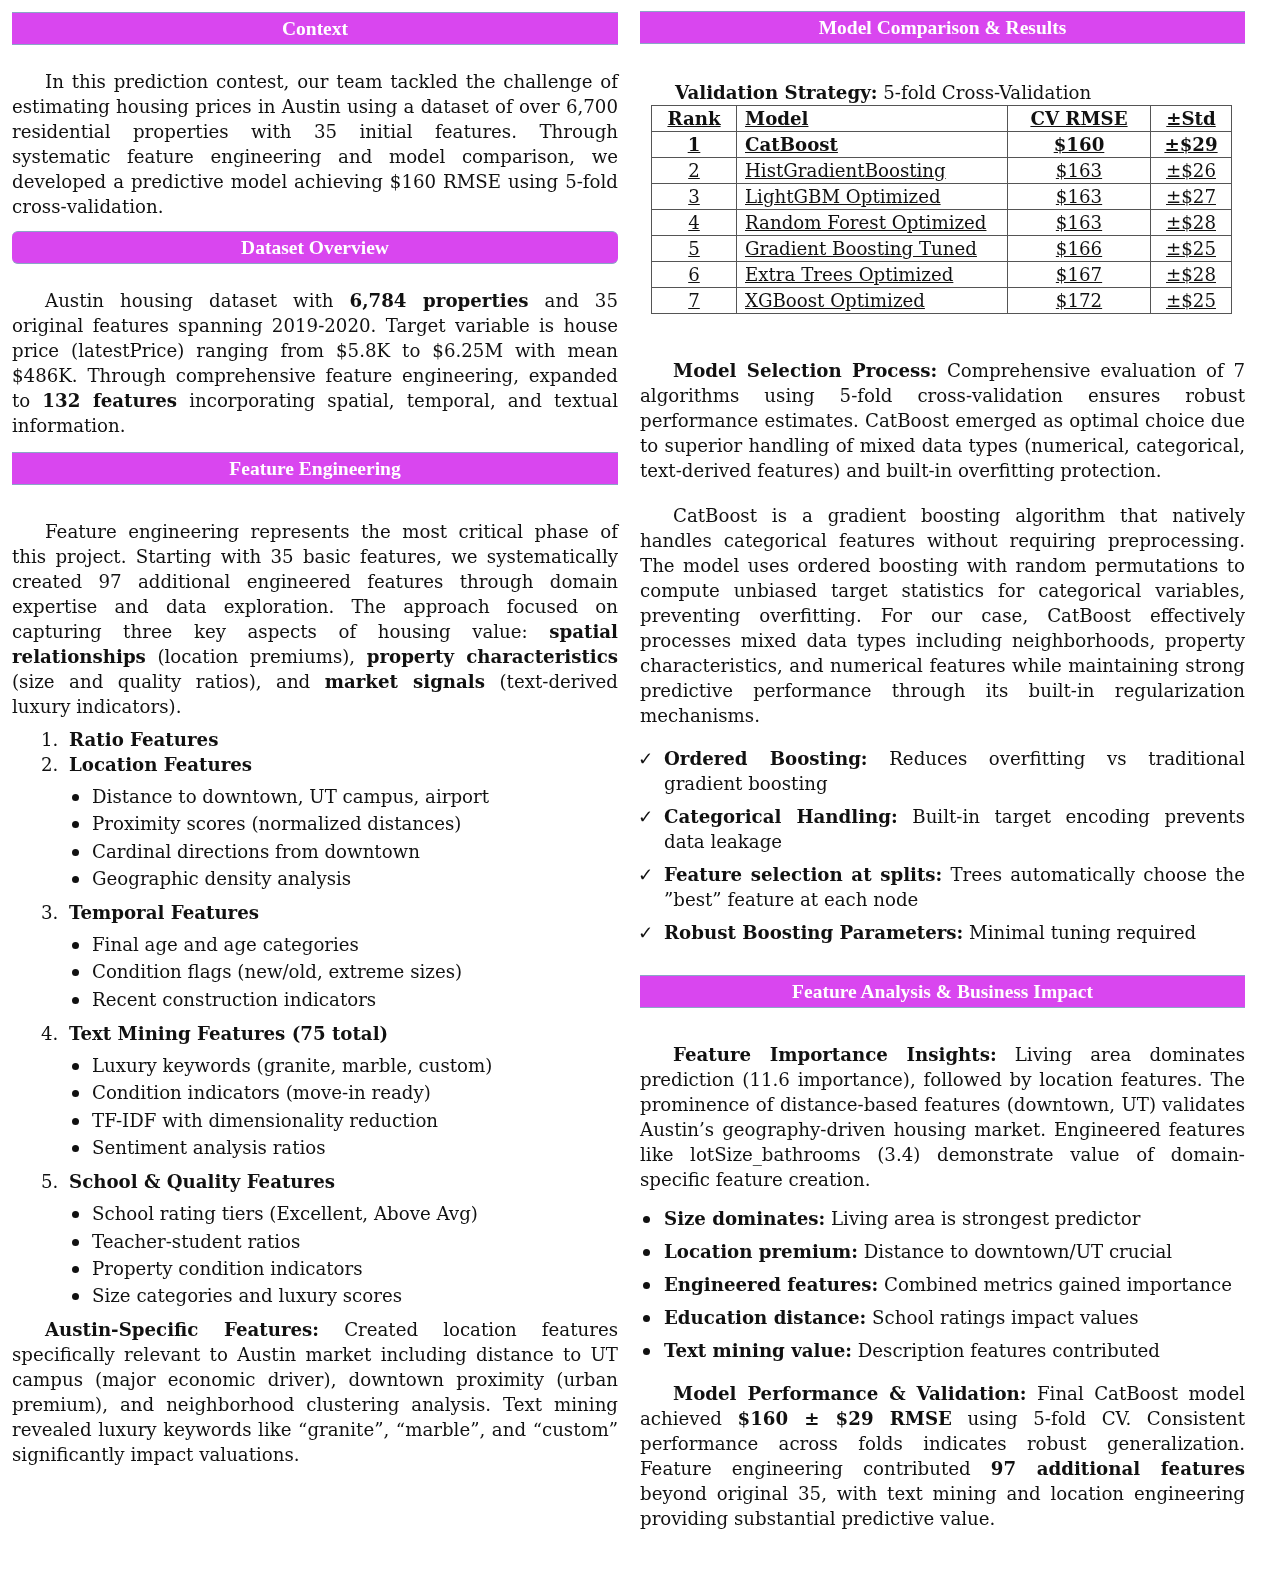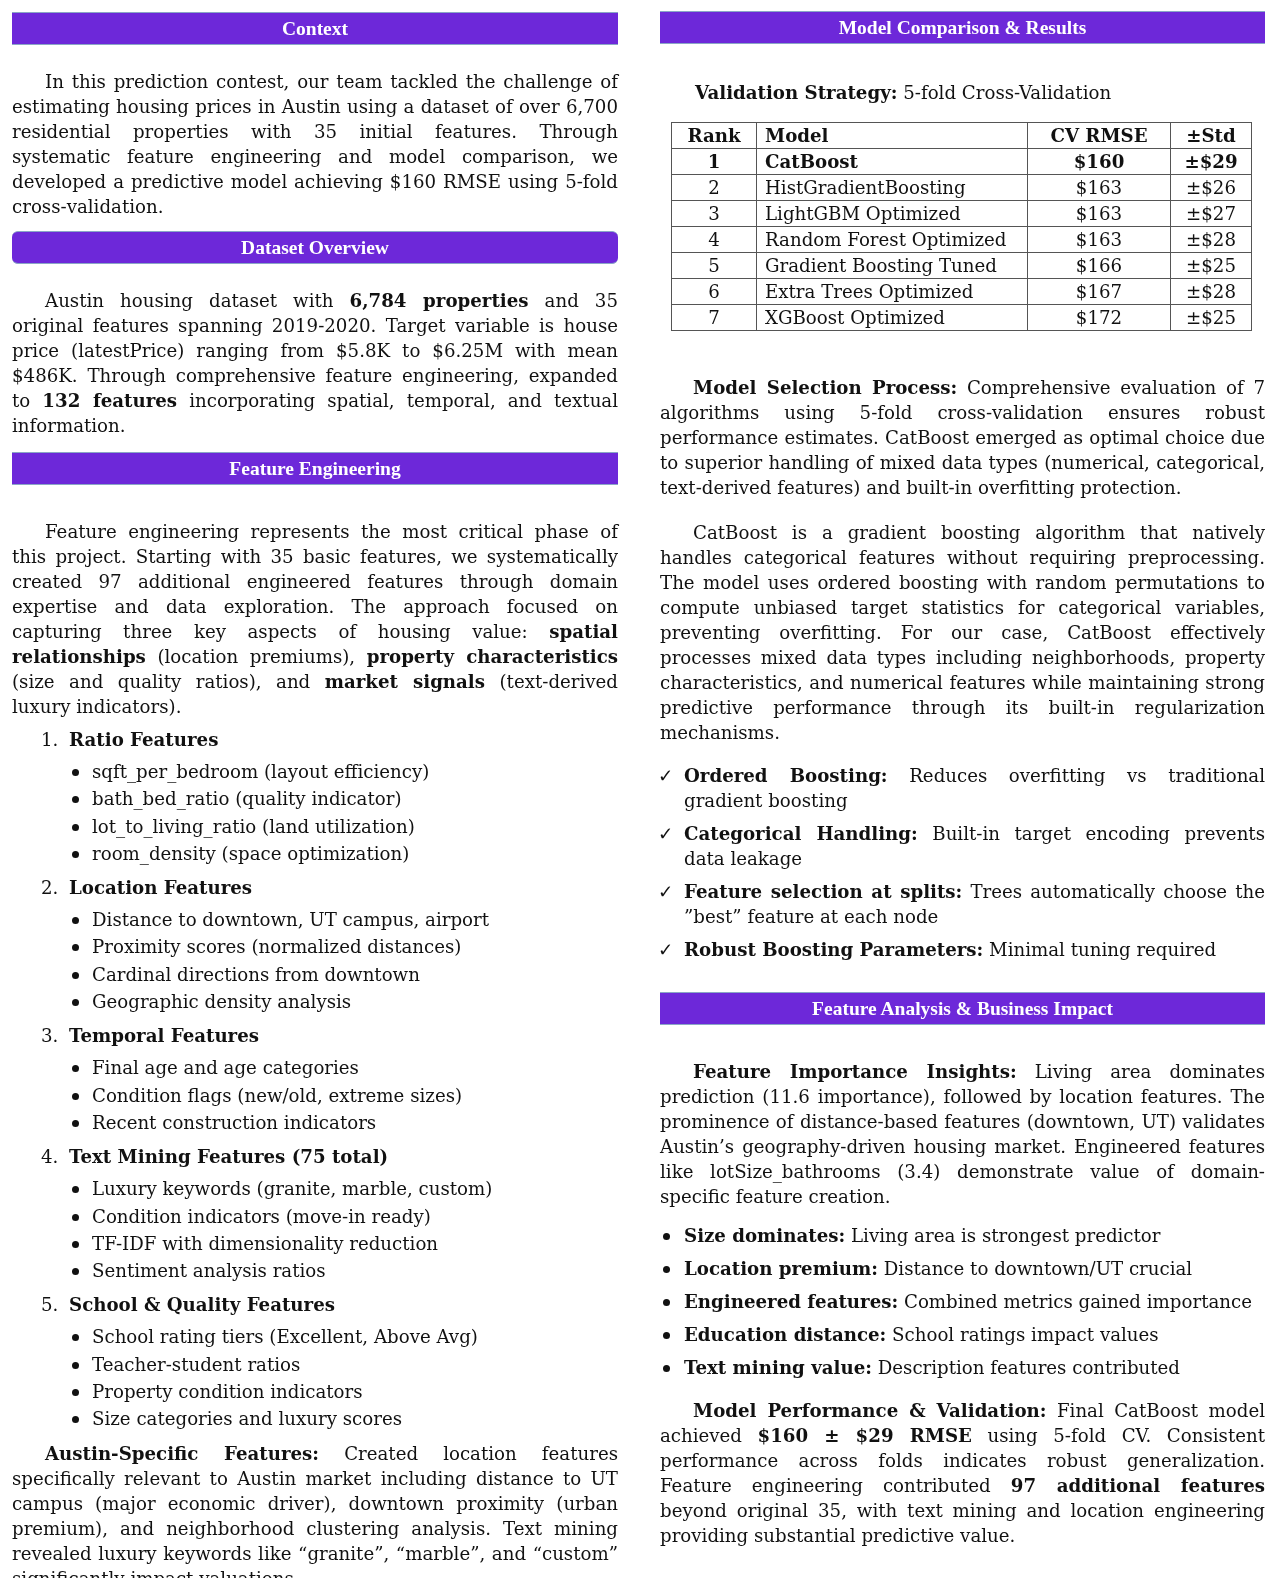--- a/index.html
+++ b/index.html
@@ -3,23 +3,23 @@
 <meta charset="utf-8">
 <style>
   html, body { margin:0; padding:0; background:#ffffff; }
   body {
     width:1280px; height:1578px; position:relative; overflow:hidden;
     font-family:"DejaVu Serif", "Liberation Serif", serif;
     color:#111; font-size:18.2px; line-height:25px;
   }
   .col { position:absolute; top:0; }
   .col-left { left:12px; width:606px; }
-  .col-right { left:660px; width:605px; }
+  .col-right { left:640px; width:605px; }
   .hbar {
-    background:#6d28d9; color:#fff; text-align:center;
+    background:#d946ef; color:#fff; text-align:center;
     font-weight:bold; font-size:19.5px; height:31px; line-height:31px;
     border-top:1px solid #8aa6c6; border-bottom:1px solid #8aa6c6;
     font-family:"Liberation Serif", "DejaVu Serif", serif;
   }
   p { margin:0; text-align:justify; }
   .indent { text-indent:33px; }
   b { font-weight:bold; }
   ol.main { margin:0; padding:0; list-style:none; }
   ol.main > li { margin:0; }
   .num-head { display:flex; align-items:baseline; padding-left:29px; }
@@ -62,26 +62,20 @@
 
   <div class="hbar" style="margin-top:14px;">Feature Engineering</div>
   <p class="indent" style="margin-top:34px;"><span>Feature engineering represents the most critical phase of this project. Starting with 35 basic features, we systematically created 97 additional engineered features through domain expertise and data exploration. The approach focused on capturing three key aspects of housing value: </span><b>spatial relationships</b><span> (location premiums), </span><b>property characteristics</b><span> (size and quality ratios), and </span><b>market signals</b><span> (text-derived luxury indicators).</span></p>
 
   <ol class="main" style="margin-top:8px;">
     <li>
       <div class="num-head">
           <span class="num">1.</span>
           <b>Ratio Features</b>
         </div>
-      <ul class="subul">
-        <li>sqft_per_bedroom (layout efficiency)</li>
-        <li>bath_bed_ratio (quality indicator)</li>
-        <li>lot_to_living_ratio (land utilization)</li>
-        <li>room_density (space optimization)</li>
-      </ul>
     </li>
     <li>
       <div class="num-head">
           <span class="num">2.</span>
           <b>Location Features</b>
         </div>
       <ul class="subul">
         <li>Distance to downtown, UT campus, airport</li>
         <li>Proximity scores (normalized distances)</li>
         <li>Cardinal directions from downtown</li>
@@ -127,21 +121,21 @@
 
   <p class="indent"><b>Austin-Specific Features:</b><span> Created location features specifically relevant to Austin market including distance to UT campus (major economic driver), downtown proximity (urban premium), and neighborhood clustering analysis. Text mining revealed luxury keywords like “granite”, “marble”, and “custom” significantly impact valuations.</span></p>
 </div>
 
 <div class="col col-right">
 
   <div class="hbar" style="margin-top:11px;">Model Comparison &amp; Results</div>
 
   <p style="margin-top:36px; padding-left:35px;"><b>Validation Strategy:</b><span> 5-fold Cross-Validation</span></p>
 
-  <table class="results" style="margin-top:17px;">
+  <table class="results" style="text-decoration:underline;">
     <thead>
       <tr>
         <th class="c" style="width:68px;">Rank</th>
         <th class="l" style="width:254px;">Model</th>
         <th class="c" style="width:126px;">CV RMSE</th>
         <th class="c" style="width:64px;">±Std</th>
       </tr>
     </thead>
     <tbody>
       <tr style="font-weight:bold;">

